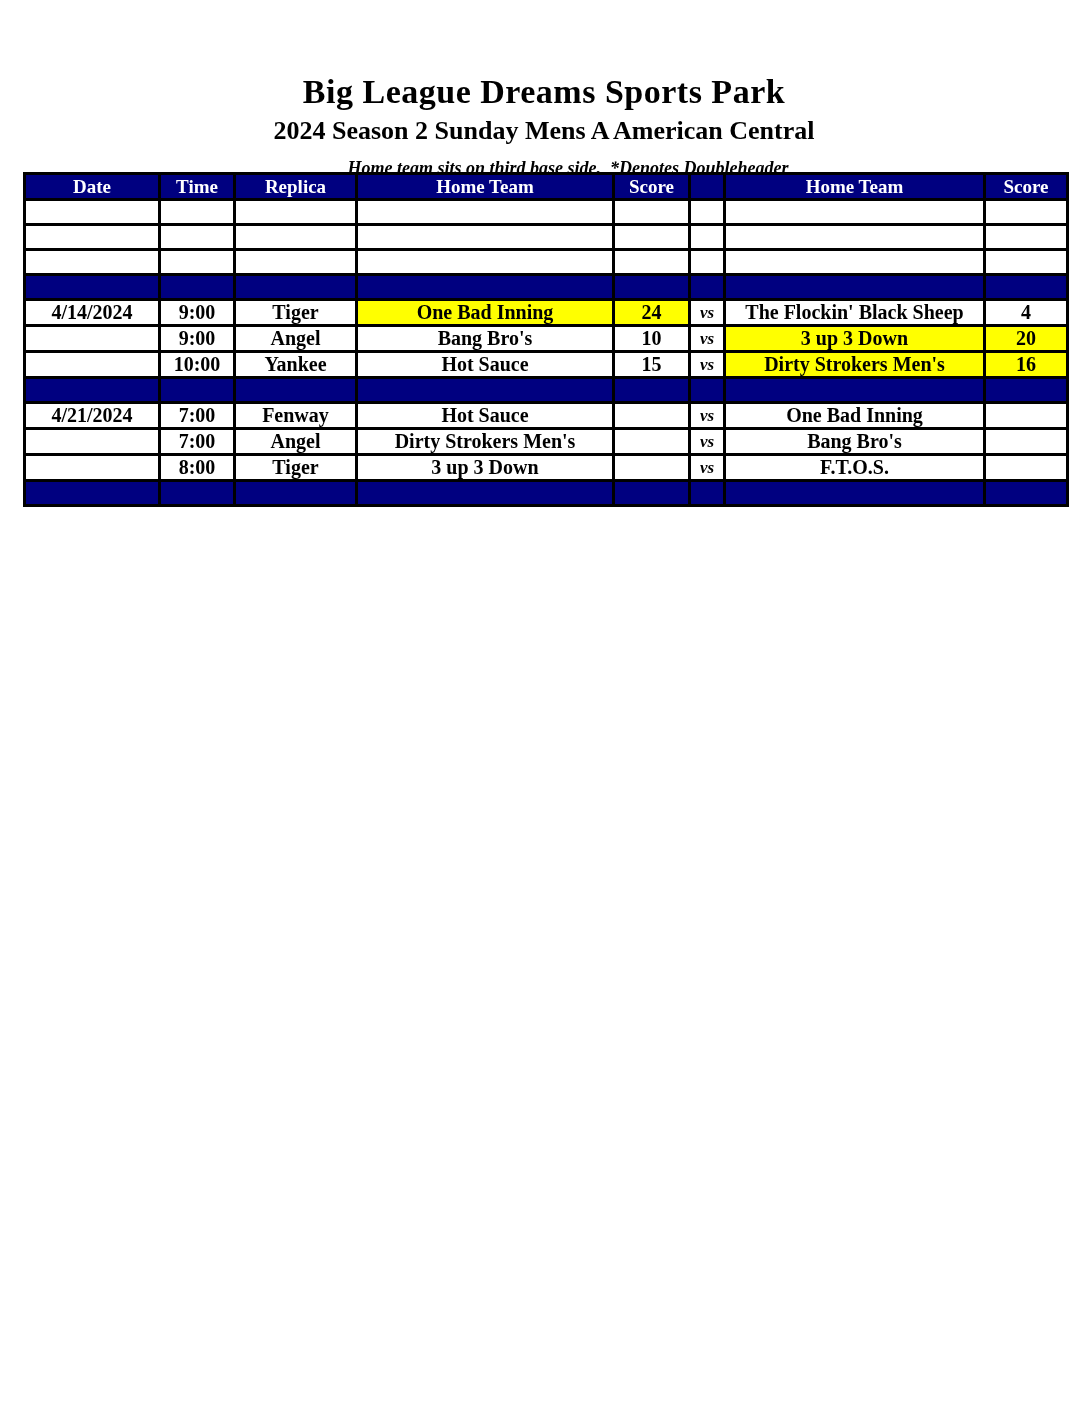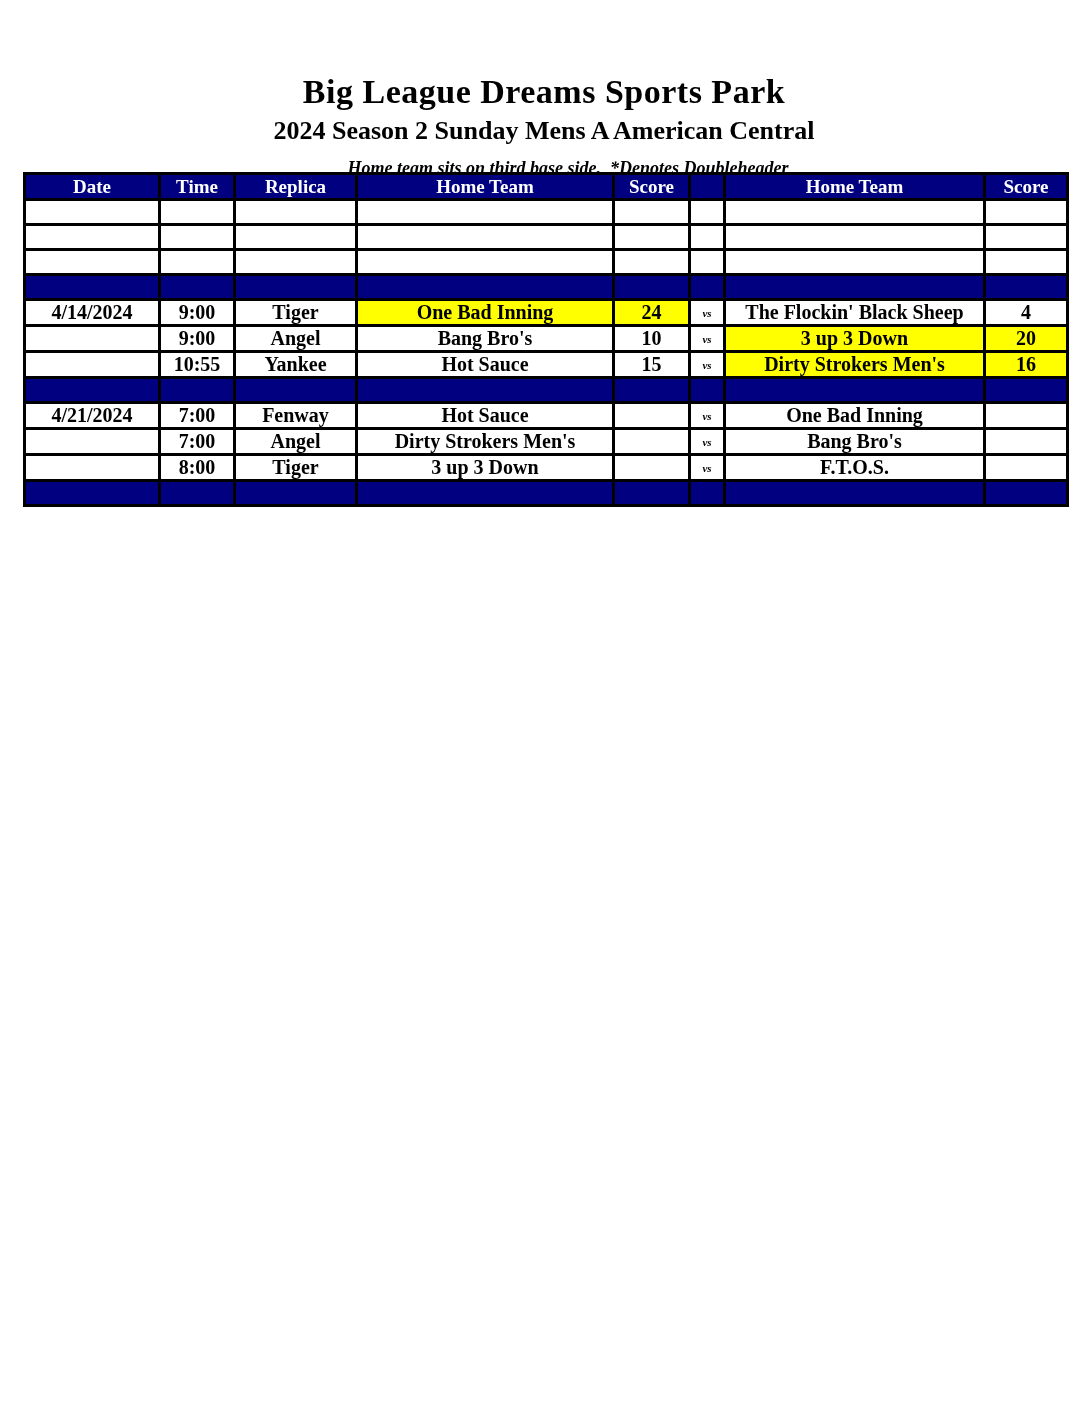--- a/index.html
+++ b/index.html
@@ -73,21 +73,21 @@
 
   .schedule td {
     background: #ffffff;
     color: var(--body-text, #000000);
     font-size: 20px;
     height: 25px;
   }
 
   .schedule tr.separator-row td { background: var(--navy, #000080); }
   .schedule td.hl { background: var(--hl-yellow, #ffff00); }
-  .schedule td.vs { font-size: 11px; font-style: italic; }
+  .schedule td.vs { font-size: 17px; font-style: italic; }
 </style>
 </head>
 <body>
 
 <div class="page">
 
   <div class="header-block">
     <div class="doc-title">Big League Dreams Sports Park</div>
     <div class="doc-subtitle">2024 Season 2 Sunday Mens A American Central</div>
     <div class="doc-note">Home team sits on third base side.  *Denotes Doubleheader</div>
@@ -172,21 +172,21 @@
           <td>9:00</td>
           <td>Angel</td>
           <td>Bang Bro's</td>
           <td>10</td>
           <td class="vs">vs</td>
           <td class="hl">3 up 3 Down</td>
           <td class="hl">20</td>
         </tr>
         <tr>
           <td></td>
-          <td>10:55</td>
+          <td>10:00</td>
           <td>Yankee</td>
           <td>Hot Sauce</td>
           <td>15</td>
           <td class="vs">vs</td>
           <td class="hl">Dirty Strokers Men's</td>
           <td class="hl">16</td>
         </tr>
         <tr class="separator-row">
           <td></td>
           <td></td>

